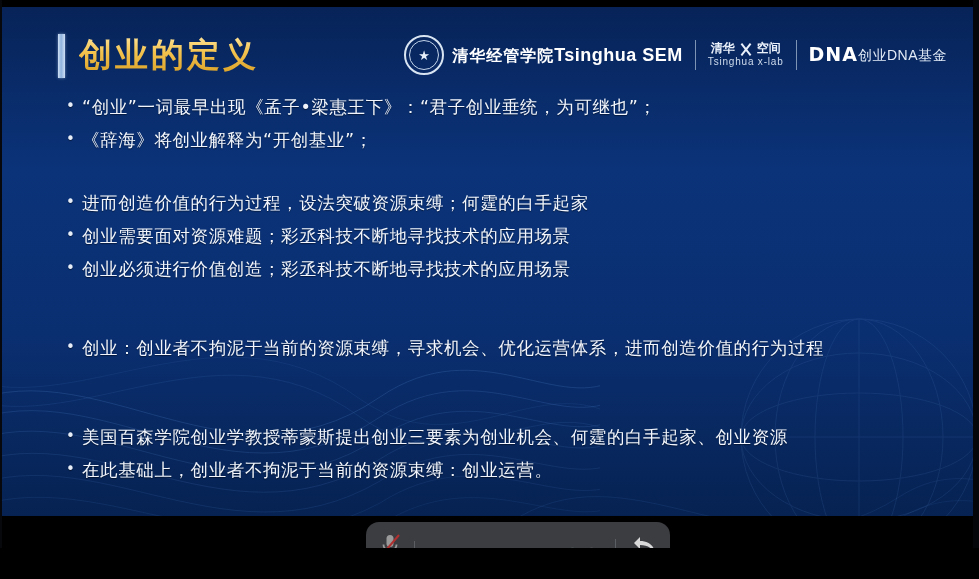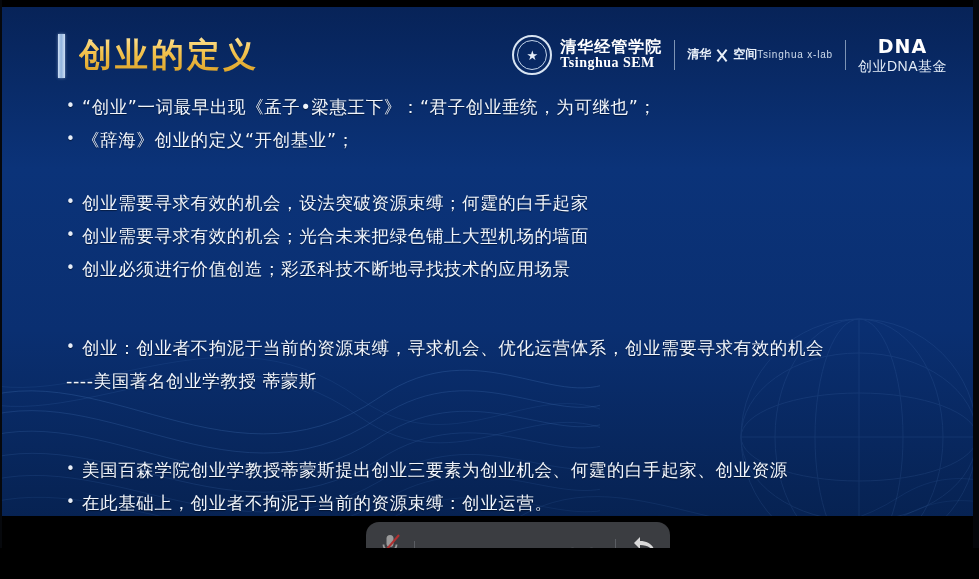--- a/index.html
+++ b/index.html
@@ -35,31 +35,31 @@
     -webkit-background-clip:text;background-clip:text;color:#f0c452;
     -webkit-text-fill-color:transparent;
     text-shadow:none;white-space:nowrap;
   }
 
   .logos{position:absolute;right:32px;top:28px;display:flex;align-items:center;gap:0;}
   .logo-unit{display:flex;align-items:center;}
   .seal{width:36px;height:36px;border-radius:50%;border:2px solid #d8e4f2;position:relative;margin-right:8px;flex:none;}
   .seal:before{content:"";position:absolute;inset:3px;border-radius:50%;border:1px solid #c3d4ea;}
   .seal:after{content:"★";position:absolute;inset:0;display:flex;align-items:center;justify-content:center;color:#e6eefa;font-size:13px;}
-  .sem-txt{display:flex;flex-direction:column;line-height:1.05;}
+  .sem-txt{display:flex;flex-direction:row;line-height:1.05;align-items:flex-end;}
   .sem-cn{font-family:"DejaVu Sans","Liberation Sans",sans-serif;font-size:16px;font-weight:700;color:#ffffff;letter-spacing:1px;}
-  .sem-en{font-family:Liberation Serif, serif;font-size:14px;font-weight:700;color:#ffffff;letter-spacing:.5px;}
+  .sem-en{font-family:Liberation Sans, sans-serif;font-size:18px;font-weight:700;color:#ffffff;letter-spacing:.5px;}
   .vrule{width:1px;height:30px;background:#7d94b5;margin:0 12px;}
-  .xlab{display:flex;flex-direction:row;align-items:center;line-height:1.15;}
+  .xlab{display:flex;flex-direction:column;align-items:center;line-height:1.15;}
   .xlab-top{display:flex;align-items:center;gap:3px;font-size:12px;color:#eaf1fa;font-weight:700;}
   .xmark{display:inline-block;width:16px;height:14px;position:relative;}
   .xmark:before,.xmark:after{content:"";position:absolute;left:50%;top:0;width:2px;height:15px;background:#eaf1fa;}
   .xmark:before{transform:translateX(-50%) rotate(38deg);} .xmark:after{transform:translateX(-50%) rotate(-38deg);}
   .xlab-en{font-size:10px;color:#cfdcec;letter-spacing:.8px;}
-  .dna{display:flex;flex-direction:column;align-items:center;line-height:1.15;}
+  .dna{display:flex;flex-direction:row;align-items:center;line-height:1.15;}
   .dna-top{font-size:19px;font-weight:700;color:#ffffff;letter-spacing:1px;font-family:"DejaVu Sans",sans-serif;}
   .dna-sub{font-size:14px;color:#e3ecf7;letter-spacing:.5px;}
 
   
   .content{position:absolute;left:66px;top:84px;right:28px;}
   .line{
     display:flex;align-items:flex-start;
     color:#f2f6fc;
     font-family:"DejaVu Sans","Liberation Sans",sans-serif;
     font-size:17.5px;letter-spacing:.6px;line-height:1.2;
@@ -174,62 +174,57 @@
       <div class="lh">
           <div class="line">
         <span class="dot">•</span>
         <span>“创业”一词最早出现《孟子•梁惠王下》：“君子创业垂统，为可继也”；</span>
       </div>
         </div>
 
       <div class="lh">
           <div class="line">
         <span class="dot">•</span>
-        <span>《辞海》创业的定义“开创基业”；</span>
+        <span>《辞海》将创业解释为“开创基业”；</span>
       </div>
         </div>
 
       <div class="gap-lg"></div>
 
       <div class="lh">
           <div class="line">
         <span class="dot">•</span>
-        <span>创业需要寻求有效的机会，设法突破资源束缚；何霆的白手起家</span>
-      </div>
-        </div>
-
-      <div class="lh">
-          <div class="line">
-        <span class="dot">•</span>
-        <span>创业需要寻求有效的机会；光合未来把绿色铺上大型机场的墙面</span>
+        <span>进而创造价值的行为过程，设法突破资源束缚；何霆的白手起家</span>
+      </div>
+        </div>
+
+      <div class="lh">
+          <div class="line">
+        <span class="dot">•</span>
+        <span>创业需要面对资源难题；彩丞科技不断地寻找技术的应用场景</span>
       </div>
         </div>
 
       <div class="lh">
           <div class="line">
         <span class="dot">•</span>
         <span>创业必须进行价值创造；彩丞科技不断地寻找技术的应用场景</span>
       </div>
         </div>
 
       <div class="gap-lg"></div>
       <div class="gap-sm"></div>
 
       <div class="lh">
           <div class="line">
         <span class="dot">•</span>
-        <span>创业：创业者不拘泥于当前的资源束缚，寻求机会、优化运营体系，创业需要寻求有效的机会</span>
-      </div>
-        </div>
-
-      <div class="lh">
-          <div class="line right">
-        <span>----美国著名创业学教授 蒂蒙斯</span>
-      </div>
-        </div>
+        <span>创业：创业者不拘泥于当前的资源束缚，寻求机会、优化运营体系，进而创造价值的行为过程</span>
+      </div>
+        </div>
+
 
       <div class="gap-lg"></div>
       <div class="gap-md"></div>
 
       <div class="lh">
           <div class="line">
         <span class="dot">•</span>
         <span>美国百森学院创业学教授蒂蒙斯提出创业三要素为创业机会、何霆的白手起家、创业资源</span>
       </div>
         </div>

